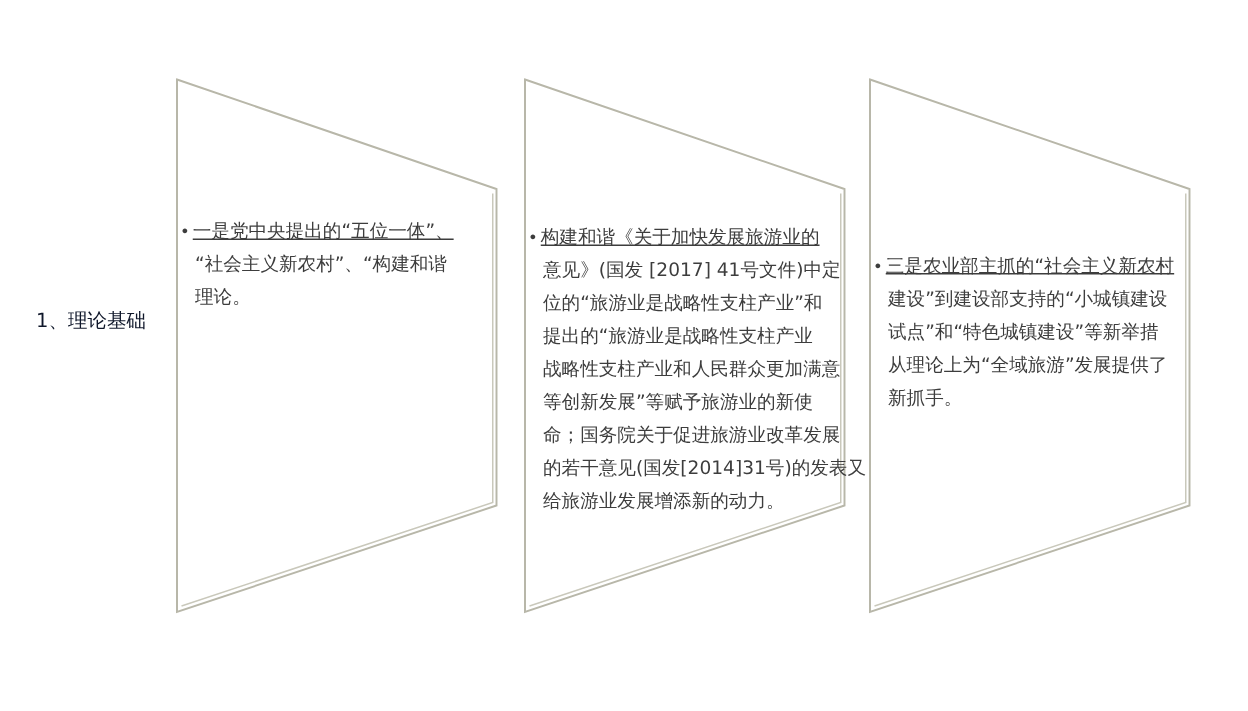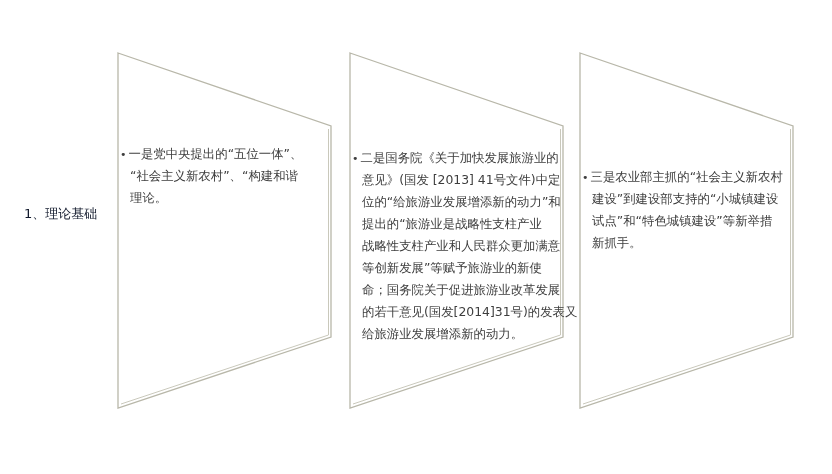--- a/index.html
+++ b/index.html
@@ -62,20 +62,21 @@
   .panel-1 .panel-text { top: 91px; }
   .panel-2 .panel-text { top: 95px; }
   .panel-3 .panel-text { top: 114px; }
   .text-line {
     height: 22px;
     padding-left: 10px;
     white-space: nowrap;
   }
   .text-line.first {
     padding-left: 0;
+    text-decoration: underline;
   }
   .bullet {
     display: inline-block;
     margin-right: 2px;
     font-size: 11px;
   }
 </style>
 </head>
 <body>
 
@@ -94,38 +95,39 @@
       <div class="text-line">理论。</div>
     </div>
   </div>
 
   <div class="panel panel-2">
     <svg class="panel-shape" width="216" height="358" viewBox="0 0 216 358">
       <polygon points="1,1 214,74 214,285 1,356"></polygon>
       <polyline points="4,352 211.5,283 211.5,77"></polyline>
     </svg>
     <div class="panel-text">
-      <div class="text-line first"><span class="bullet">•</span><span>二是国务院《关于加快发展旅游业的</span></div>
-      <div class="text-line">意见》(国发 [2013] 41号文件)中定</div>
-      <div class="text-line">位的“给旅游业发展增添新的动力”和</div>
+      <div class="text-line first"><span class="bullet">•</span><span>构建和谐《关于加快发展旅游业的</span></div>
+      <div class="text-line">意见》(国发 [2017] 41号文件)中定</div>
+      <div class="text-line">位的“旅游业是战略性支柱产业”和</div>
       <div class="text-line">提出的“旅游业是战略性支柱产业</div>
       <div class="text-line">战略性支柱产业和人民群众更加满意</div>
       <div class="text-line">等创新发展”等赋予旅游业的新使</div>
       <div class="text-line">命；国务院关于促进旅游业改革发展</div>
       <div class="text-line">的若干意见(国发[2014]31号)的发表又</div>
       <div class="text-line">给旅游业发展增添新的动力。</div>
     </div>
   </div>
 
   <div class="panel panel-3">
     <svg class="panel-shape" width="216" height="358" viewBox="0 0 216 358">
       <polygon points="1,1 214,74 214,285 1,356"></polygon>
       <polyline points="4,352 211.5,283 211.5,77"></polyline>
     </svg>
     <div class="panel-text">
       <div class="text-line first"><span class="bullet">•</span><span>三是农业部主抓的“社会主义新农村</span></div>
       <div class="text-line">建设”到建设部支持的“小城镇建设</div>
       <div class="text-line">试点”和“特色城镇建设”等新举措</div>
+      <div class="text-line">从理论上为“全域旅游”发展提供了</div>
       <div class="text-line">新抓手。</div>
     </div>
   </div>
 
 </div>
 
 </body></html>

